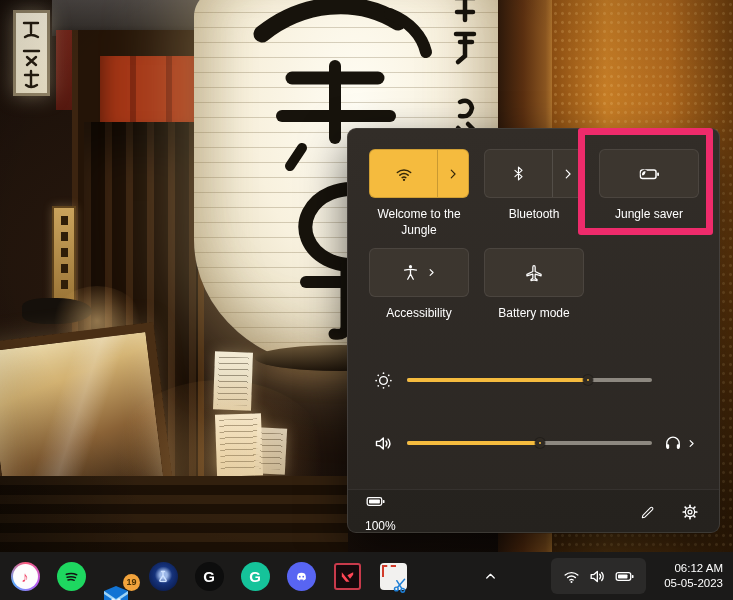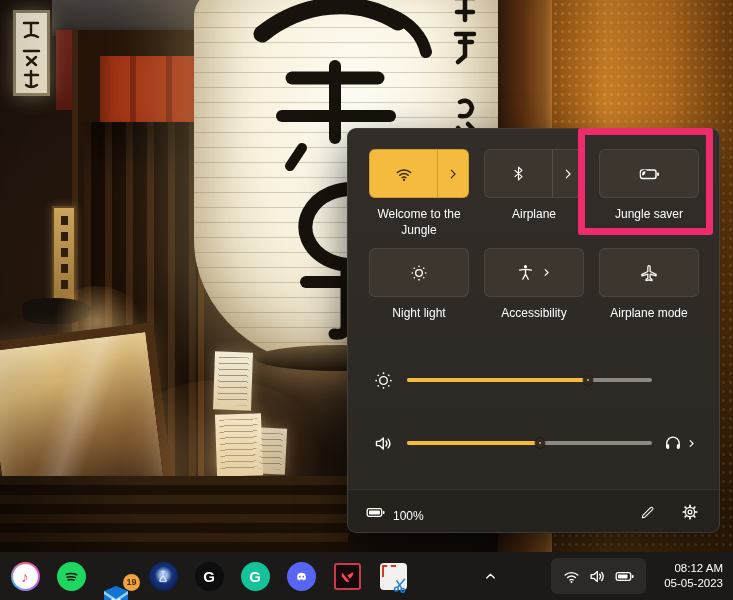--- a/index.html
+++ b/index.html
@@ -93,21 +93,21 @@
   .sl-icon{width:22px;display:flex;justify-content:center;}
   .sl-track{position:relative;width:251px;height:4px;border-radius:3px;background:#8d8880;margin-left:13px;}
   .sl-fill{position:absolute;left:0;top:0;height:100%;border-radius:3px;background:var(--accent);}
   .sl-thumb{position:absolute;top:50%;width:10px;height:10px;border-radius:50%;background:var(--accent);
     border:4px solid #2f2a24;transform:translate(-50%,-50%);box-shadow:0 0 0 1px rgba(0,0,0,.25);}
   .sl-right{margin-left:11px;display:flex;align-items:center;gap:3px;min-width:38px;}
 
   .qs-footer{position:absolute;left:0;right:0;top:360px;height:45px;
     border-top:1px solid rgba(255,255,255,.07);background:rgba(0,0,0,.12);
     border-radius:0 0 9px 9px;display:flex;align-items:center;padding:0 20px 0 17px;color:#fff;}
-  .batt-status{display:flex;align-items:flex-end;gap:7px;font-size:12px;color:#fff;}
+  .batt-status{display:flex;align-items:flex-start;gap:7px;font-size:12px;color:#fff;flex-direction:column;}
   .footer-actions{margin-left:auto;display:flex;align-items:center;gap:25px;}
   .icon-btn{display:flex;align-items:center;justify-content:center;cursor:pointer;}
 
   
   .annotation{position:absolute;left:578px;top:128px;width:135px;height:107px;z-index:30;
     border:7px solid var(--annotation);border-radius:3px;}
 
   
   .taskbar{position:absolute;left:0;bottom:0;width:733px;height:48px;z-index:40;
     background:#1b1a19;display:flex;align-items:center;}
@@ -234,56 +234,36 @@
             <svg width="17" height="17" viewBox="0 0 24 24" fill="none" stroke="currentColor" stroke-width="1.6" stroke-linecap="round" stroke-linejoin="round">
               <path d="M7 7.5 L17 16.5 L12 21 L12 3 L17 7.5 L7 16.5"></path>
             </svg>
           </span>
           <span class="tile-chev">
             <svg width="14" height="14" viewBox="0 0 24 24" fill="none" stroke="currentColor" stroke-width="2" stroke-linecap="round" stroke-linejoin="round">
                 <path d="M9 5.5 L15.5 12 L9 18.5"></path>
               </svg>
           </span>
         </div>
-        <div class="tile-label">Airplane</div>
+        <div class="tile-label">Bluetooth</div>
       </div>
 
       <div class="tile-cell">
         <div class="tile-btn">
           <span class="tile-main">
             <svg width="24" height="24" viewBox="0 0 24 24" fill="none" stroke="currentColor" stroke-width="1.5">
               <rect x="3.5" y="8" width="15.5" height="8.5" rx="2"></rect>
               <rect x="20.2" y="10.4" width="1.8" height="3.7" rx=".8" fill="currentColor" stroke="none"></rect>
               <path d="M7.8 8.2 C4.6 9 3.4 11.8 5 14.4 C7.6 13.9 9.3 11.8 9.2 8.9 Z" fill="currentColor" stroke="#3c362f" stroke-width="1.4"></path>
             </svg>
           </span>
         </div>
         <div class="tile-label">Jungle saver</div>
       </div>
 
-      <div class="tile-cell">
-        <div class="tile-btn">
-          <span class="tile-main">
-            <svg width="20" height="20" viewBox="0 0 24 24" fill="none" stroke="currentColor" stroke-width="1.6">
-              <circle cx="12" cy="12" r="4"></circle>
-              <g fill="currentColor" stroke="none">
-                <circle cx="12" cy="4" r="1"></circle>
-                  <circle cx="17.7" cy="6.3" r="1"></circle>
-                  <circle cx="20" cy="12" r="1"></circle>
-                  <circle cx="17.7" cy="17.7" r="1"></circle>
-                <circle cx="12" cy="20" r="1"></circle>
-                  <circle cx="6.3" cy="17.7" r="1"></circle>
-                  <circle cx="4" cy="12" r="1"></circle>
-                  <circle cx="6.3" cy="6.3" r="1"></circle>
-              </g>
-            </svg>
-          </span>
-        </div>
-        <div class="tile-label">Night light</div>
-      </div>
 
       <div class="tile-cell">
         <div class="tile-btn">
           <span class="tile-main">
             <svg width="19" height="19" viewBox="0 0 24 24" fill="none" stroke="currentColor" stroke-width="1.6" stroke-linecap="round" stroke-linejoin="round">
               <circle cx="12" cy="4.6" r="2" fill="currentColor" stroke="none"></circle>
               <path d="M4.5 9 Q12 7 19.5 9"></path>
               <path d="M12 9 V 14"></path>
               <path d="M12 14 L8.5 20.5 M12 14 L15.5 20.5"></path>
             </svg>
@@ -296,21 +276,21 @@
       </div>
 
       <div class="tile-cell">
         <div class="tile-btn">
           <span class="tile-main">
             <svg width="20" height="20" viewBox="0 0 24 24" fill="none" stroke="currentColor" stroke-width="1.5" stroke-linejoin="round" stroke-linecap="round">
               <path d="M10.6 10.2 L10.6 5 C10.6 3.9 11.2 3 12 3 C12.8 3 13.4 3.9 13.4 5 L13.4 10.2 L20.5 13.6 L20.5 15.4 L13.4 13.4 L13.4 18.2 L15.6 19.9 L15.6 21.2 L12 20.2 L8.4 21.2 L8.4 19.9 L10.6 18.2 L10.6 13.4 L3.5 15.4 L3.5 13.6 Z"></path>
             </svg>
           </span>
         </div>
-        <div class="tile-label">Airplane mode</div>
+        <div class="tile-label">Battery mode</div>
       </div>
     </div>
 
     <div class="sl-row" id="row-brightness">
       <span class="sl-icon">
         <svg width="21" height="21" viewBox="0 0 24 24" fill="none" stroke="#fff" stroke-width="1.6">
           <circle cx="12" cy="12" r="4.4"></circle>
           <g fill="#fff" stroke="none">
             <circle cx="12" cy="3.6" r="1"></circle>
               <circle cx="18" cy="6" r="1"></circle>
@@ -472,18 +452,18 @@
         <path d="M17.3 7 a8 8 0 0 1 0 10"></path>
       </svg>
       <svg width="21" height="21" viewBox="0 0 24 24" fill="none" stroke="#fff" stroke-width="1.5">
         <rect x="2.5" y="7.6" width="16.6" height="8.8" rx="2.4"></rect>
         <rect x="4.6" y="9.7" width="10.8" height="4.6" rx=".8" fill="#fff" stroke="none"></rect>
         <rect x="20.4" y="10.2" width="1.9" height="3.6" rx=".8" fill="#fff" stroke="none"></rect>
       </svg>
     </div>
 
     <div class="tb-clock">
-      <span>08:12 AM</span>
+      <span>06:12 AM</span>
       <span>05-05-2023</span>
     </div>
   </div>
 
 </div>
 
 </body></html>

